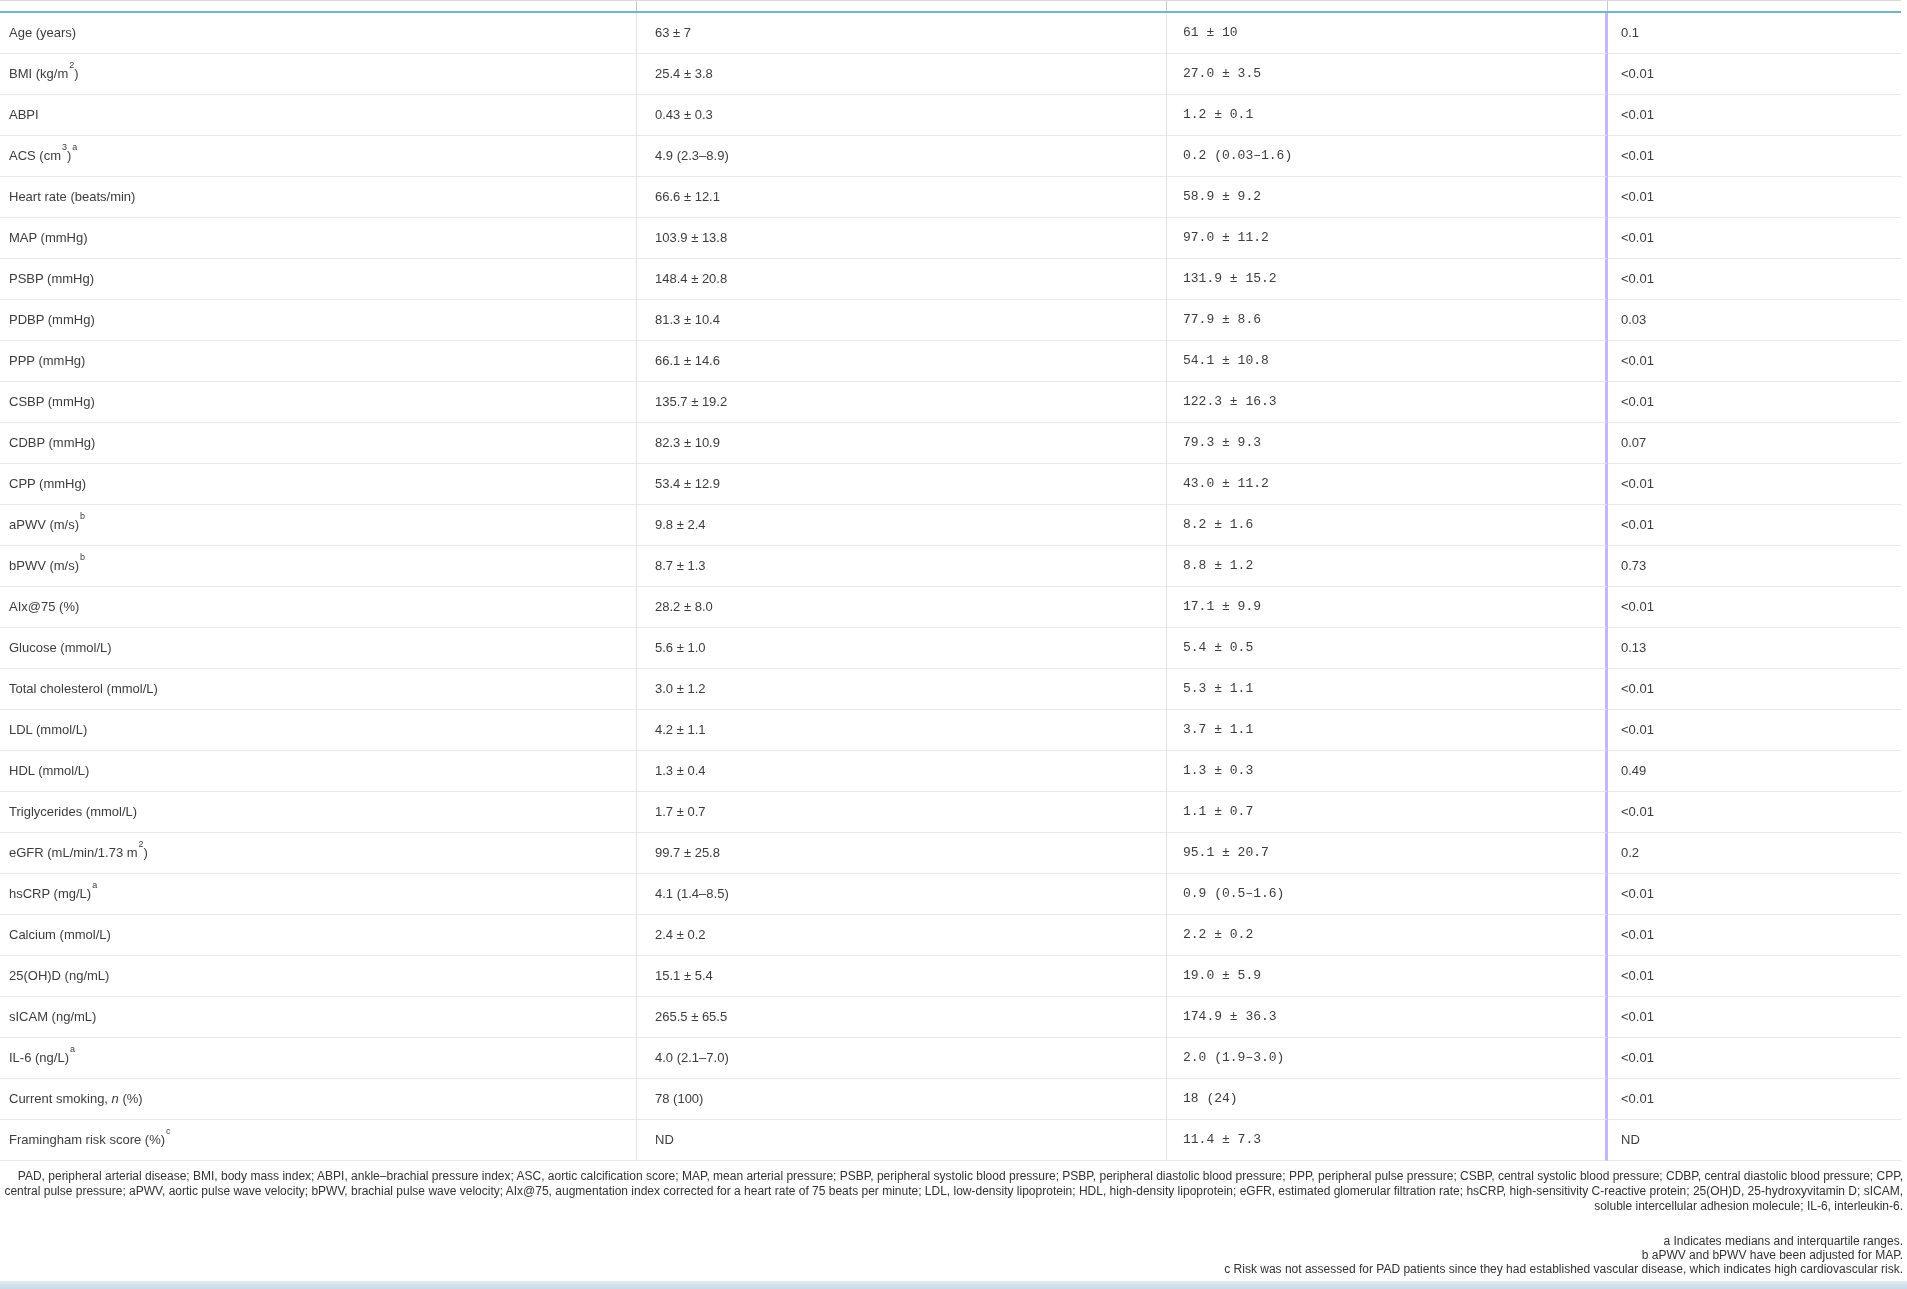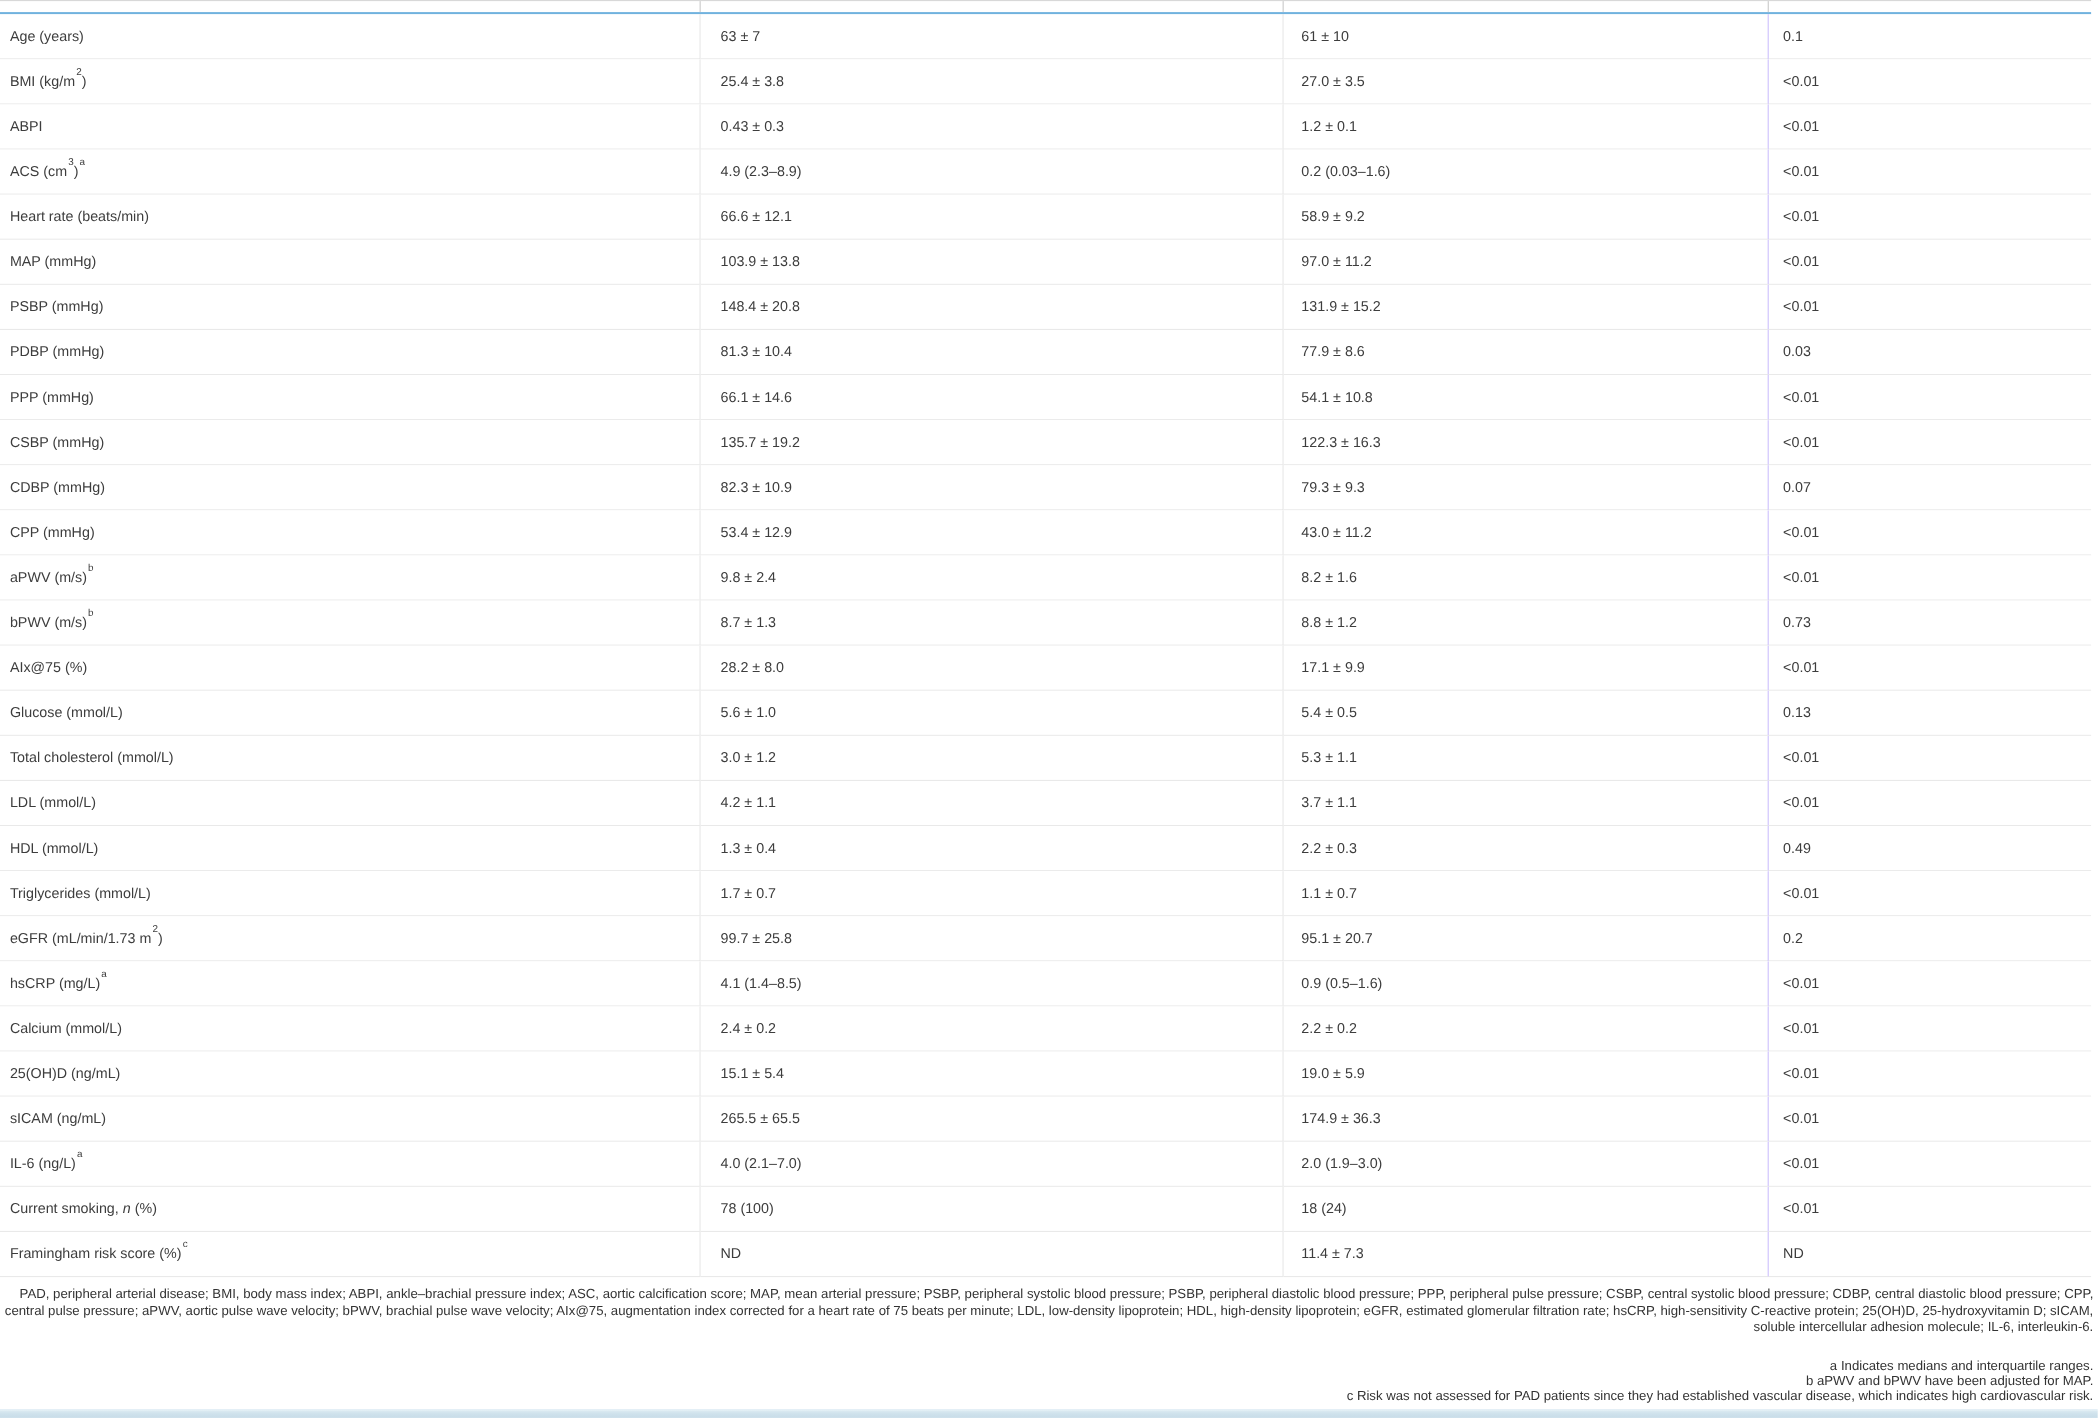--- a/index.html
+++ b/index.html
@@ -22,21 +22,21 @@
   .hc.c3{width:293px;}
   
   .tr{display:flex;}
   .td{
     box-sizing:border-box;height:41px;line-height:40px;
     font-size:13px;color:#3d3d3d;white-space:nowrap;overflow:hidden;
     border-bottom:1px solid #e9e9e9;background:#ffffff;
   }
   .td.c0{width:637px;padding-left:9px;border-right:1px solid #e2e2e2;}
   .td.c1{width:530px;padding-left:18px;border-right:1px solid #e2e2e2;}
-  .td.c2{width:441px;padding-left:16px;border-right:1px solid #c4b5fd;}
+  .td.c2{width:441px;padding-left:16px;border-right:3px solid #c4b5fd;font-family:Liberation Mono, monospace;}
   .td.c3{width:293px;padding-left:13px;}
   .td sup{font-size:9px;position:relative;top:-5px;line-height:0;margin-left:1px;}
   .td i{font-style:italic;}
   
   .footnotes{
     position:absolute;left:2px;top:1169px;width:1901px;
     color:#333333;
     text-align:right;
   }
   .footnotes .abbr{
@@ -166,21 +166,21 @@
       </div>
       <div class="tr">
         <div class="td c0">LDL (mmol/L)</div>
         <div class="td c1">4.2 ± 1.1</div>
         <div class="td c2">3.7 ± 1.1</div>
         <div class="td c3">&lt;0.01</div>
       </div>
       <div class="tr">
         <div class="td c0">HDL (mmol/L)</div>
         <div class="td c1">1.3 ± 0.4</div>
-        <div class="td c2">2.2 ± 0.3</div>
+        <div class="td c2">1.3 ± 0.3</div>
         <div class="td c3">0.49</div>
       </div>
       <div class="tr">
         <div class="td c0">Triglycerides (mmol/L)</div>
         <div class="td c1">1.7 ± 0.7</div>
         <div class="td c2">1.1 ± 0.7</div>
         <div class="td c3">&lt;0.01</div>
       </div>
       <div class="tr">
         <div class="td c0">eGFR (mL/min/1.73 m<sup>2</sup>)</div>

